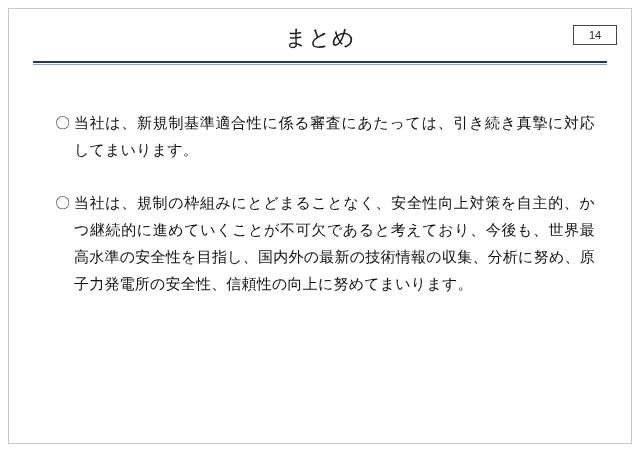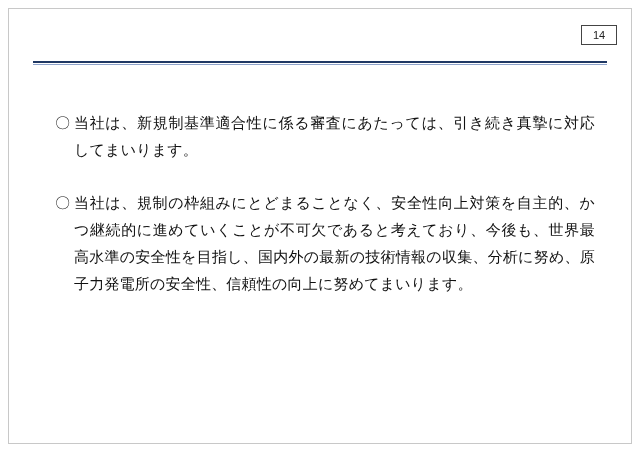--- a/index.html
+++ b/index.html
@@ -36,21 +36,21 @@
     text-align: center;
     font-size: 22px;
     color: #1a1a1a;
     letter-spacing: 1px;
     font-weight: 500;
   }
   .page-badge {
     position: absolute;
     right: 14px;
     top: 16px;
-    width: 36px;
+    width: 44px;
     height: 20px;
     border: 1px solid #444444;
     box-sizing: border-box;
     display: flex;
     align-items: center;
     justify-content: center;
     font-size: 11px;
     color: #222222;
     background: #ffffff;
   }
@@ -92,20 +92,21 @@
     text-justify: inter-ideograph;
     letter-spacing: 0.2px;
   }
 </style>
 </head>
 <body>
 
 <div class="slide">
   <div class="slide-inner">
 
+    <div class="title">まとめ</div>
 
     <div class="page-badge">
       <span>14</span>
     </div>
 
     <div class="rule"></div>
 
     <div class="body">
 
       <div class="bullet">

